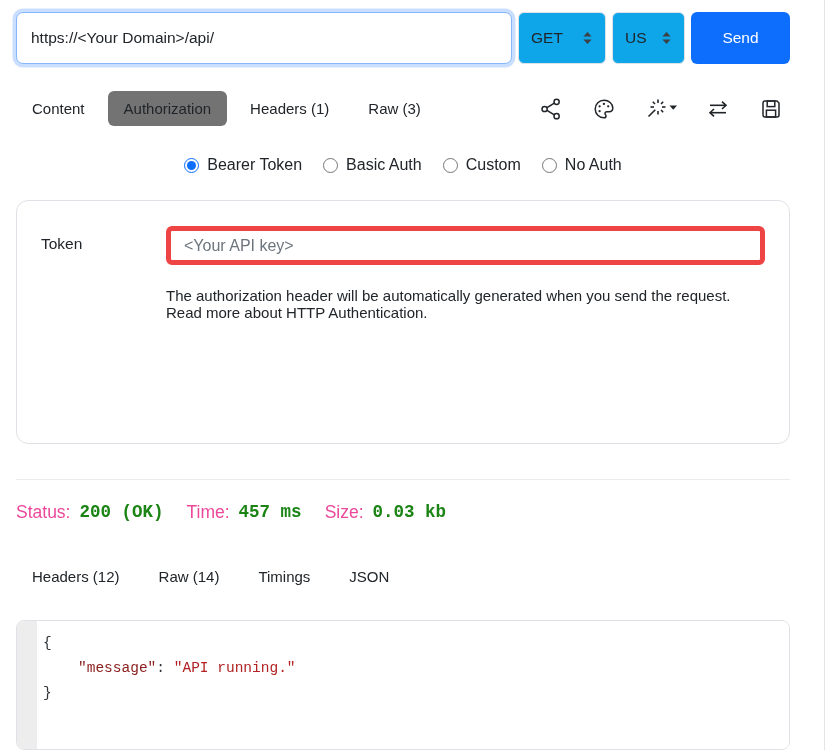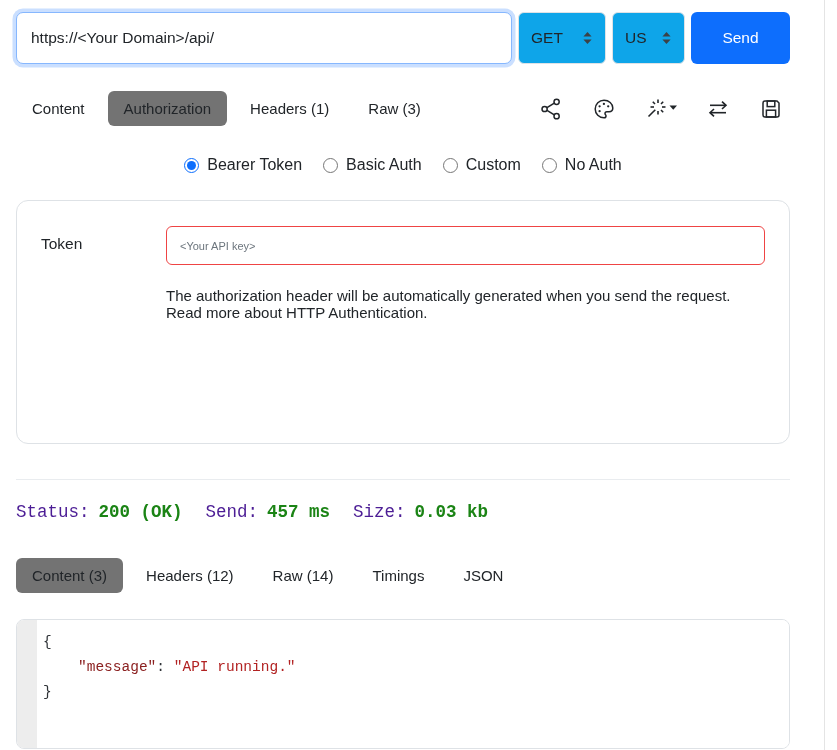--- a/index.html
+++ b/index.html
@@ -35,30 +35,30 @@
   
   .auth-row { margin-top:30px; display:flex; align-items:center; gap:21px; font-size:16px;justify-content:center; }
   .auth-opt { display:flex; align-items:center; gap:8px; cursor:pointer; }
   .auth-opt input { width:15px; height:15px; accent-color:#0d6efd; cursor:pointer; }
 
   
   .token-panel { margin-top:26px; border:1px solid #dee2e6; border-radius:12px;
     height:244px; padding:25px 24px; display:flex; }
   .token-label { width:125px; padding-top:9px; font-size:15.5px; }
   .token-main { flex:1; }
-  .token-input { width:100%; height:39px; border:1px solid #ef4444; border-radius:6px;
-    padding:0 13px; font-size:11px; color:#212529; font-family:"Liberation Sans", sans-serif; }
+  .token-input { width:100%; height:39px; border:5px solid #ef4444; border-radius:6px;
+    padding:0 13px; font-size:16px; color:#212529; font-family:"Liberation Sans", sans-serif; }
   .token-input::placeholder { color:#6c757d; opacity:1; }
   .token-help { margin-top:22px; font-size:15px; line-height:17px; max-width:592px; color:#212529; }
 
   
   .divider { margin-top:35px; border-top:1px solid #e9ecef; }
   .status-row { margin-top:22px; display:flex; align-items:center; gap:23px; font-size:17.5px; }
   .status-item { display:flex; gap:9px; }
-  .status-key { color:#4c1d95;font-family:Liberation Mono, monospace; }
+  .status-key { color:#ec4899; }
   .status-val { color:#1b8415; font-weight:700;font-family:Liberation Mono, monospace; }
 
   
   .code-block { margin-top:26px; border:1px solid #dee2e6; border-radius:8px;
     height:130px; display:flex; overflow:hidden; }
   .code-gutter { width:20px; background:#ededed; }
   .code-area { flex:1; background:#fff; padding:10px 14px 0 6px;
     font-family:"Liberation Mono", monospace; font-size:14.5px; line-height:25px; color:#2f3337; }
   .code-line.indent { padding-left:35px; }
   .json-key { color:#8b2020; }
@@ -179,31 +179,30 @@
   </div>
 
   <div class="divider"></div>
 
   <div class="status-row">
     <div class="status-item">
       <span class="status-key">Status:</span>
       <span class="status-val">200 (OK)</span>
     </div>
     <div class="status-item">
-      <span class="status-key">Send:</span>
+      <span class="status-key">Time:</span>
       <span class="status-val">457 ms</span>
     </div>
     <div class="status-item">
       <span class="status-key">Size:</span>
       <span class="status-val">0.03 kb</span>
     </div>
   </div>
 
   <div class="tabs-row resp-tabs">
-    <div class="tab active">Content (3)</div>
     <div class="tab">Headers (12)</div>
     <div class="tab">Raw (14)</div>
     <div class="tab">Timings</div>
     <div class="tab">JSON</div>
   </div>
 
   <div class="code-block">
     <div class="code-gutter"></div>
     <div class="code-area">
       <div class="code-line">

